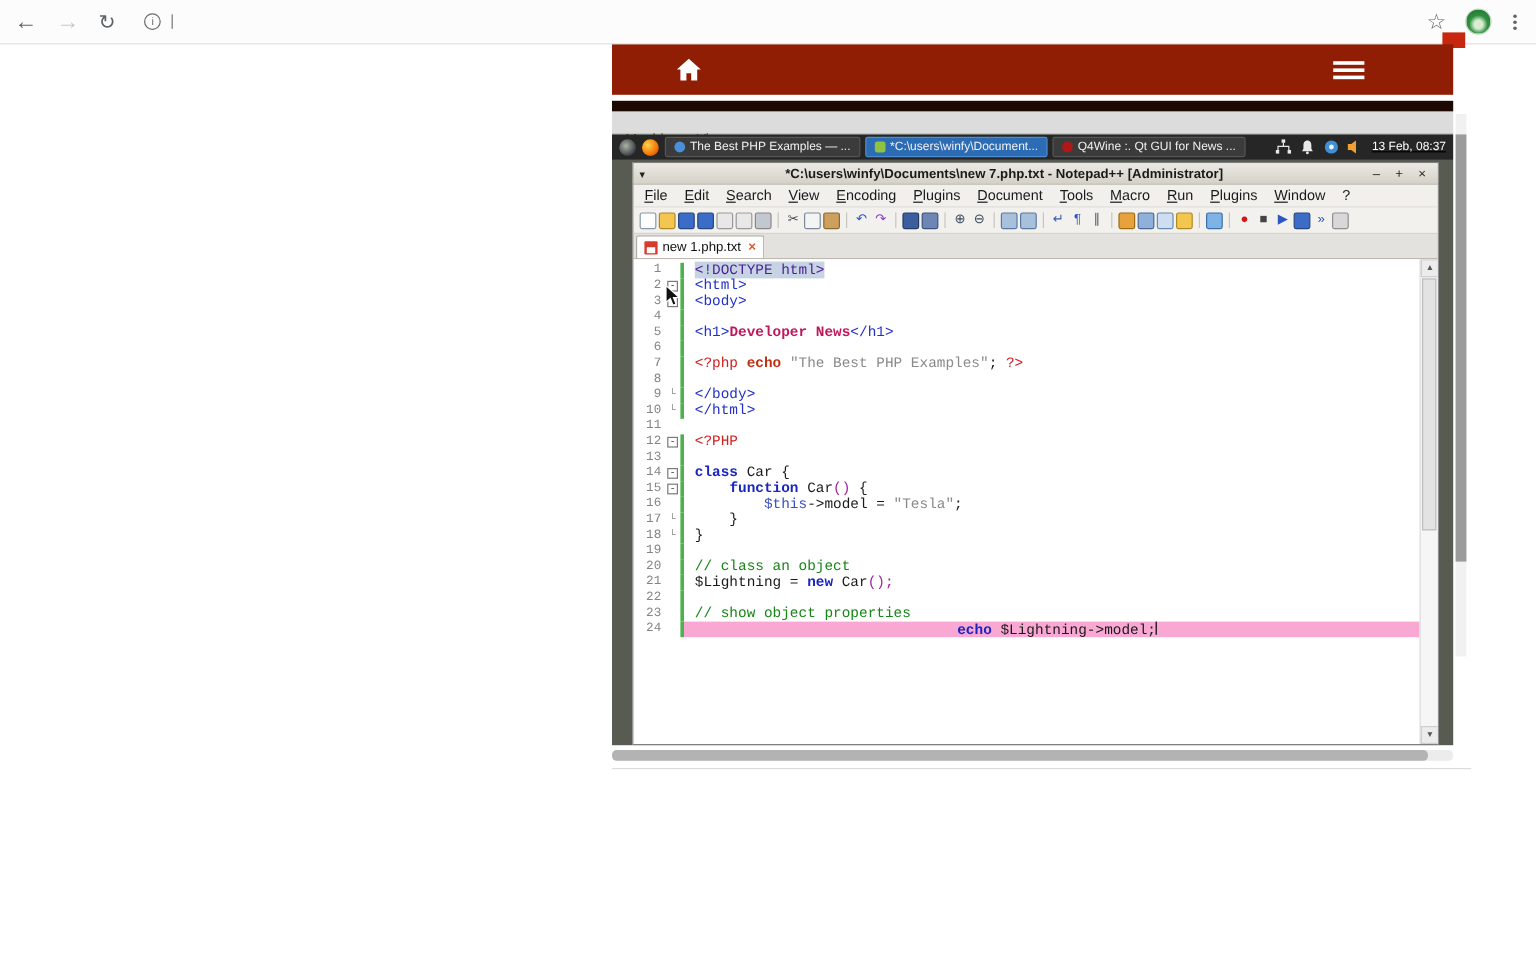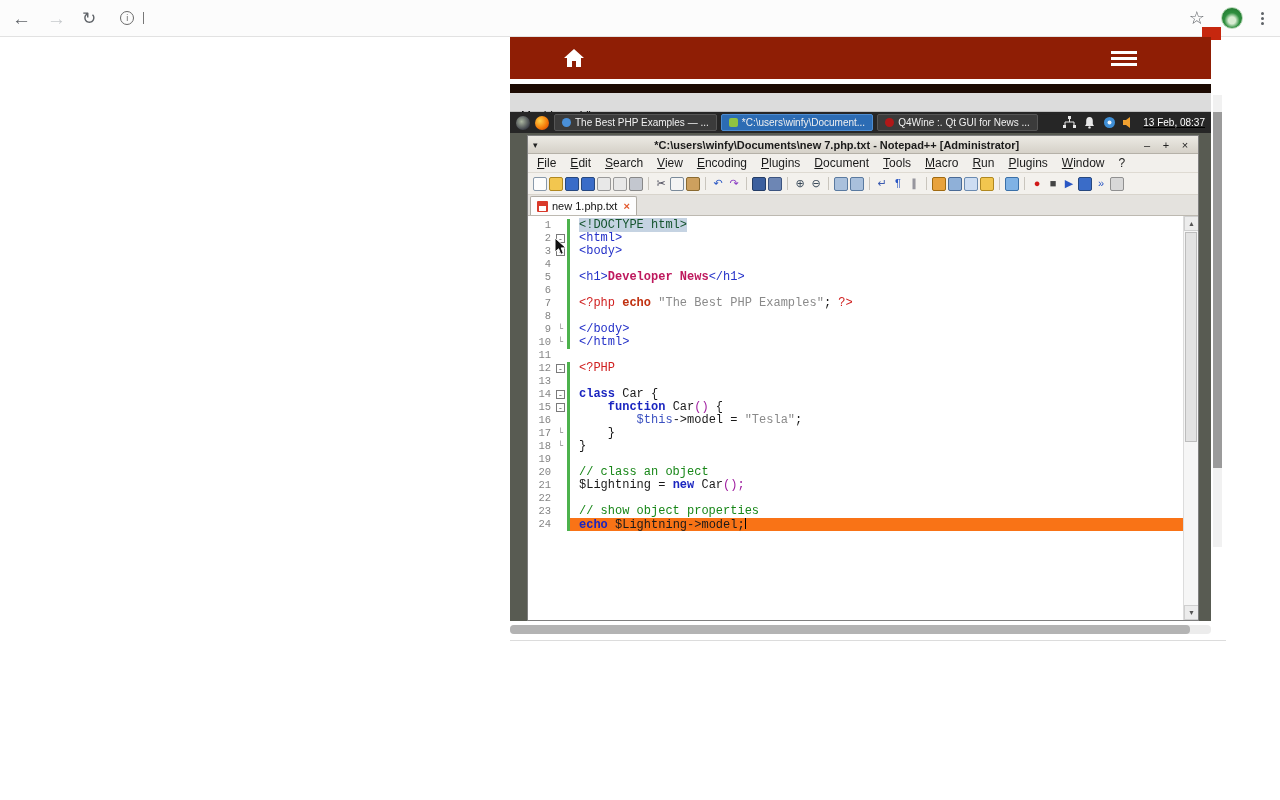--- a/index.html
+++ b/index.html
@@ -84,32 +84,32 @@
   .eline { display:flex; height:13px; font:12px/13px "Liberation Mono", monospace; }
   .lnum { width:26px; text-align:right; padding-right:3px; color:#858585;
     font-size:10.5px; font-family:"Liberation Mono", monospace; }
   .lfold { width:13px; display:flex; align-items:center; justify-content:center;
     color:#8a8a8a; font-size:9px; }
   .foldbox { width:9px; height:9px; border:1px solid #7a7a7a; background:#fff;
     display:flex; align-items:center; justify-content:center; font-size:8px; line-height:1; color:#333; }
   .lbar { width:3px; }
   .lbar.on { background:#4db24d; }
   .ltext { flex:1; white-space:pre; padding-left:9px; }
-  .ltext.cur { background:#f97316; }
+  .ltext.cur { background:#f9a8d4;text-align:center; }
   .tk-tag { color:#2330c8; }
   .tk-pl  { color:#1a1a1a; }
   .tk-b   { color:#be185d; font-weight:bold; }
   .tk-php { color:#d02020; }
   .tk-kw  { color:#1a25c0; font-weight:bold; }
   .tk-kwr { color:#c03010; font-weight:bold; }
   .tk-str { color:#8a8a8a; }
   .tk-cm  { color:#178617; }
   .tk-var { color:#3a50c0; }
   .tk-pu  { color:#a020a0; }
-  .tk-sel { color:#14532d; background:#c5d3e2; }
+  .tk-sel { color:#4c1d95; background:#c5d3e2; }
   .caret  { display:inline-block; width:1px; height:11px; background:#000; vertical-align:-1px; }
   .ed-vscroll { position:absolute; right:0; top:0; bottom:0; width:15px;
     background:#f6f6f6; border-left:1px solid #dcdcdc; }
   .sb-arrow { position:absolute; left:0; width:15px; height:15px; background:#ececec;
     border:1px solid #cfcfcf; font-size:7px; color:#555;
     display:flex; align-items:center; justify-content:center; }
   .sb-arrow.up { top:0; } .sb-arrow.down { bottom:0; }
   .sb-thumb { position:absolute; top:16px; left:1px; width:12px; height:210px;
     background:#e3e3e3; border:1px solid #bdbdbd; }
   

